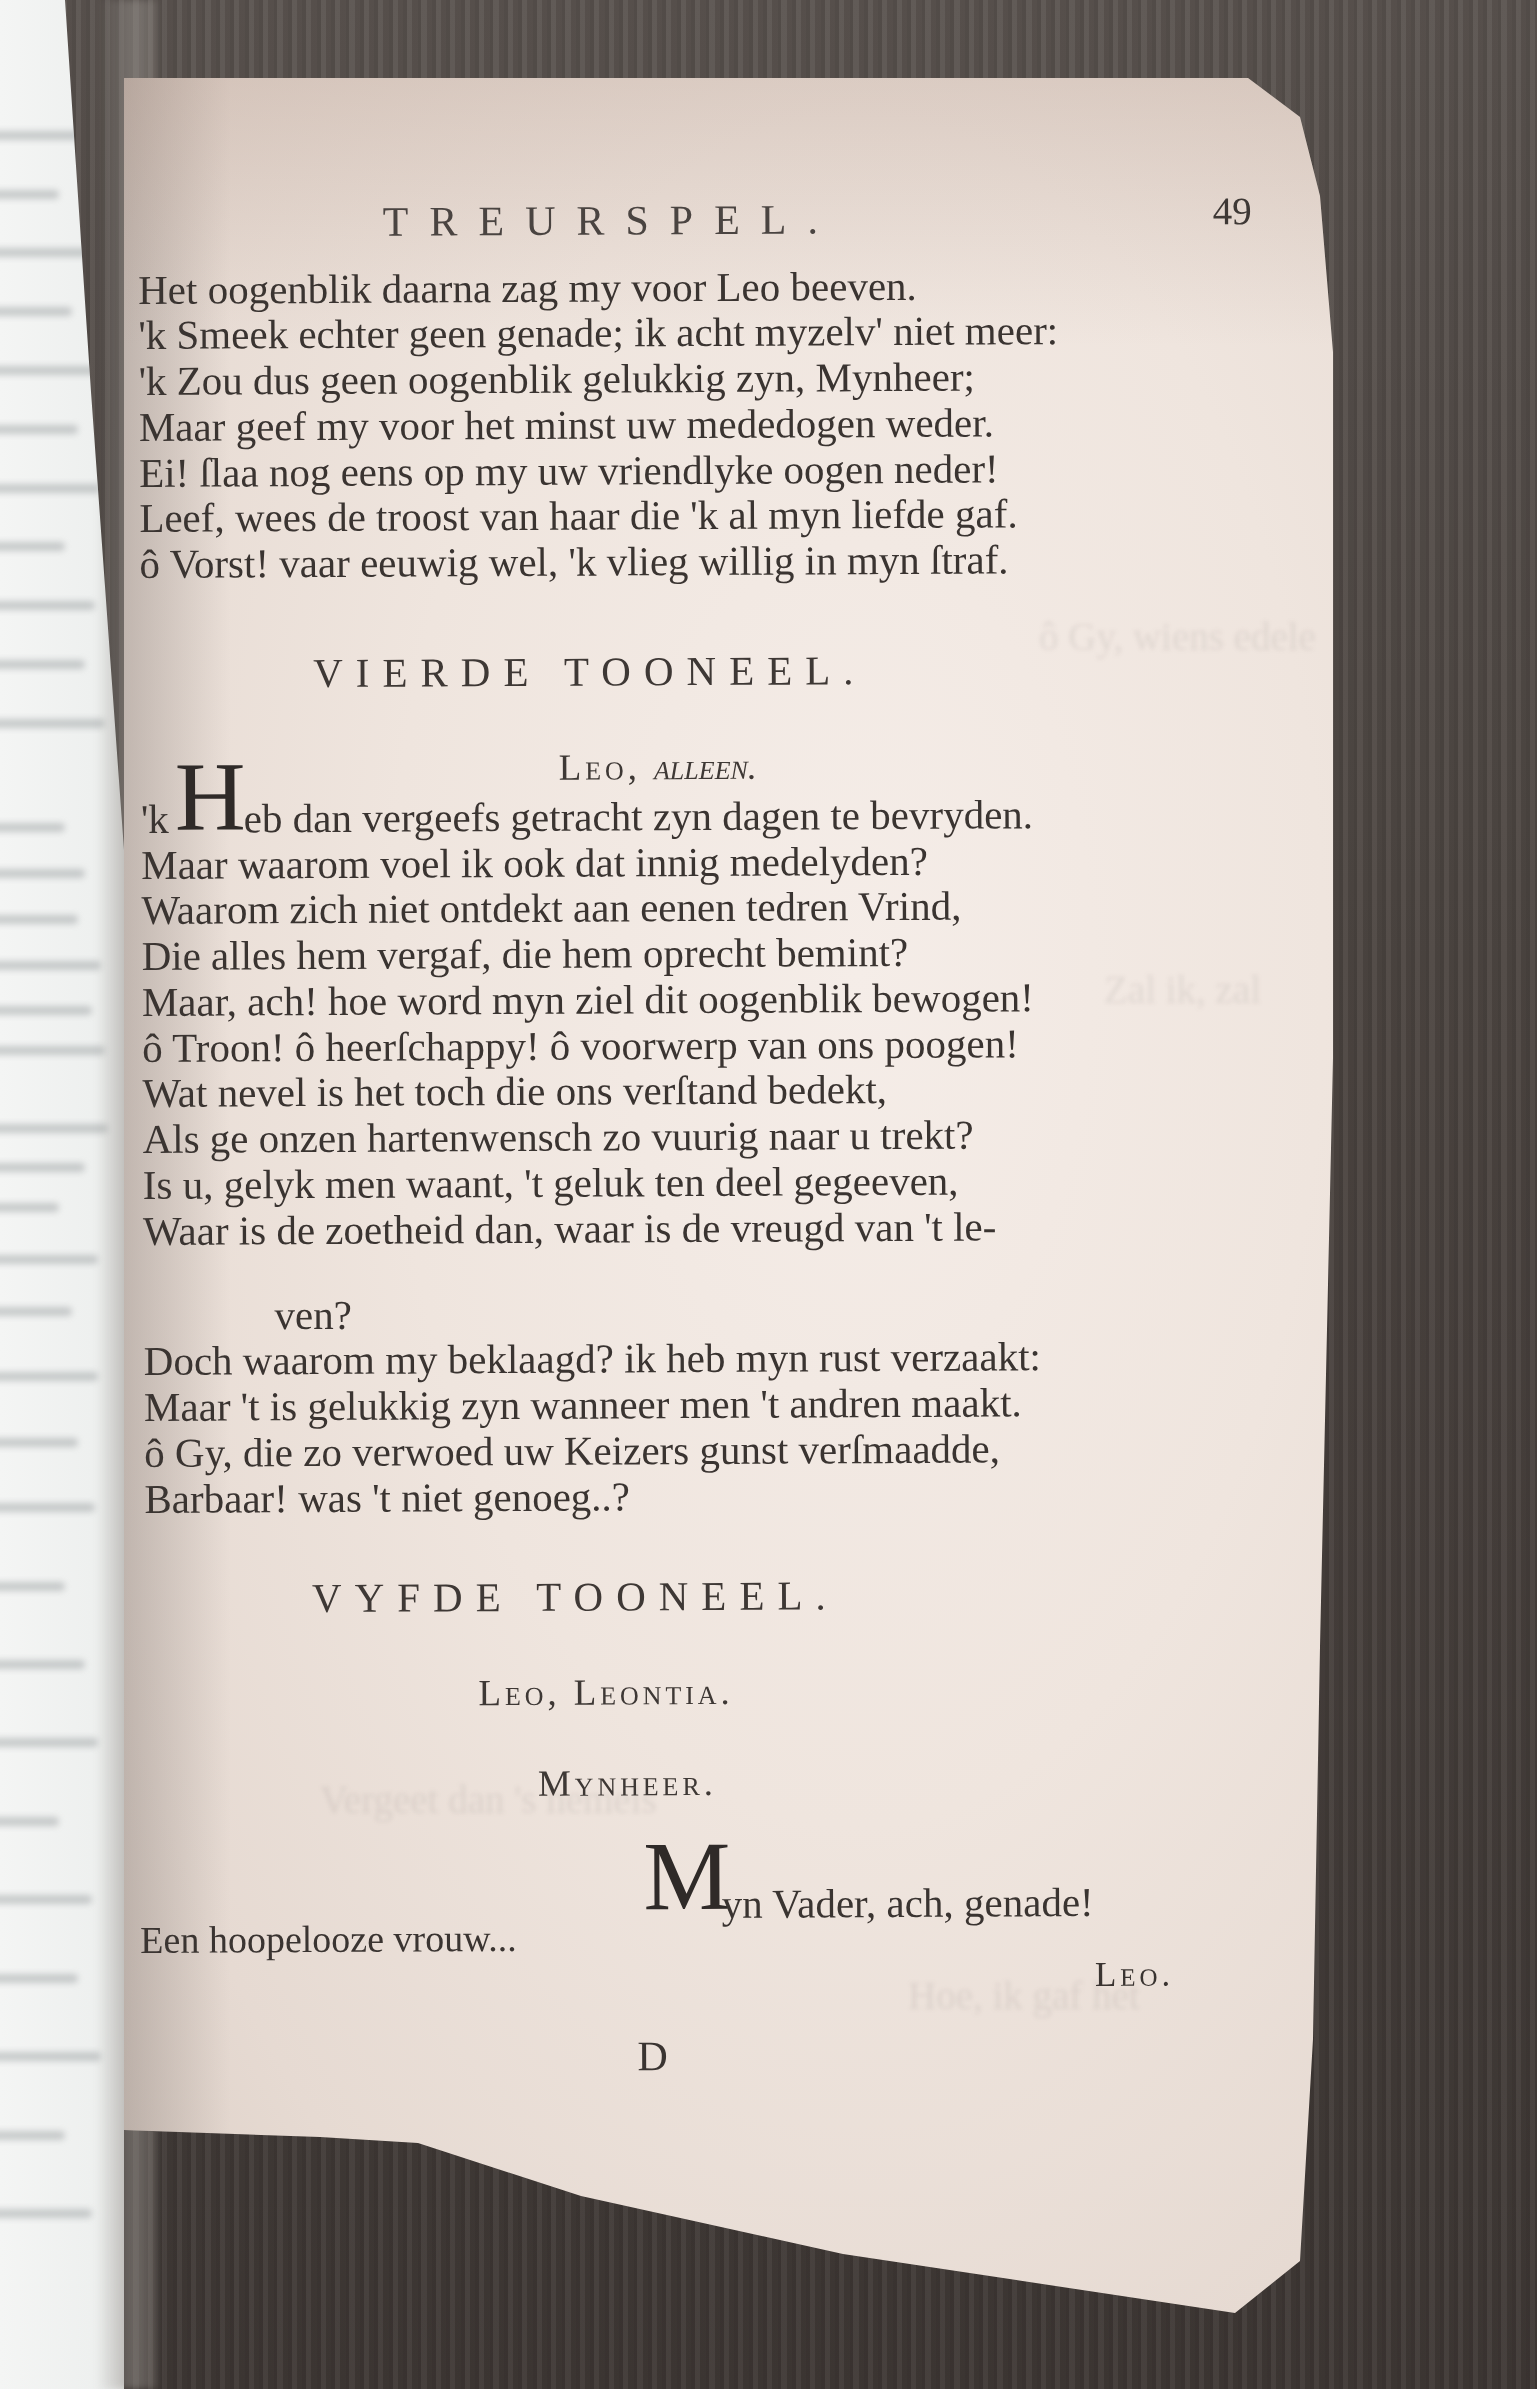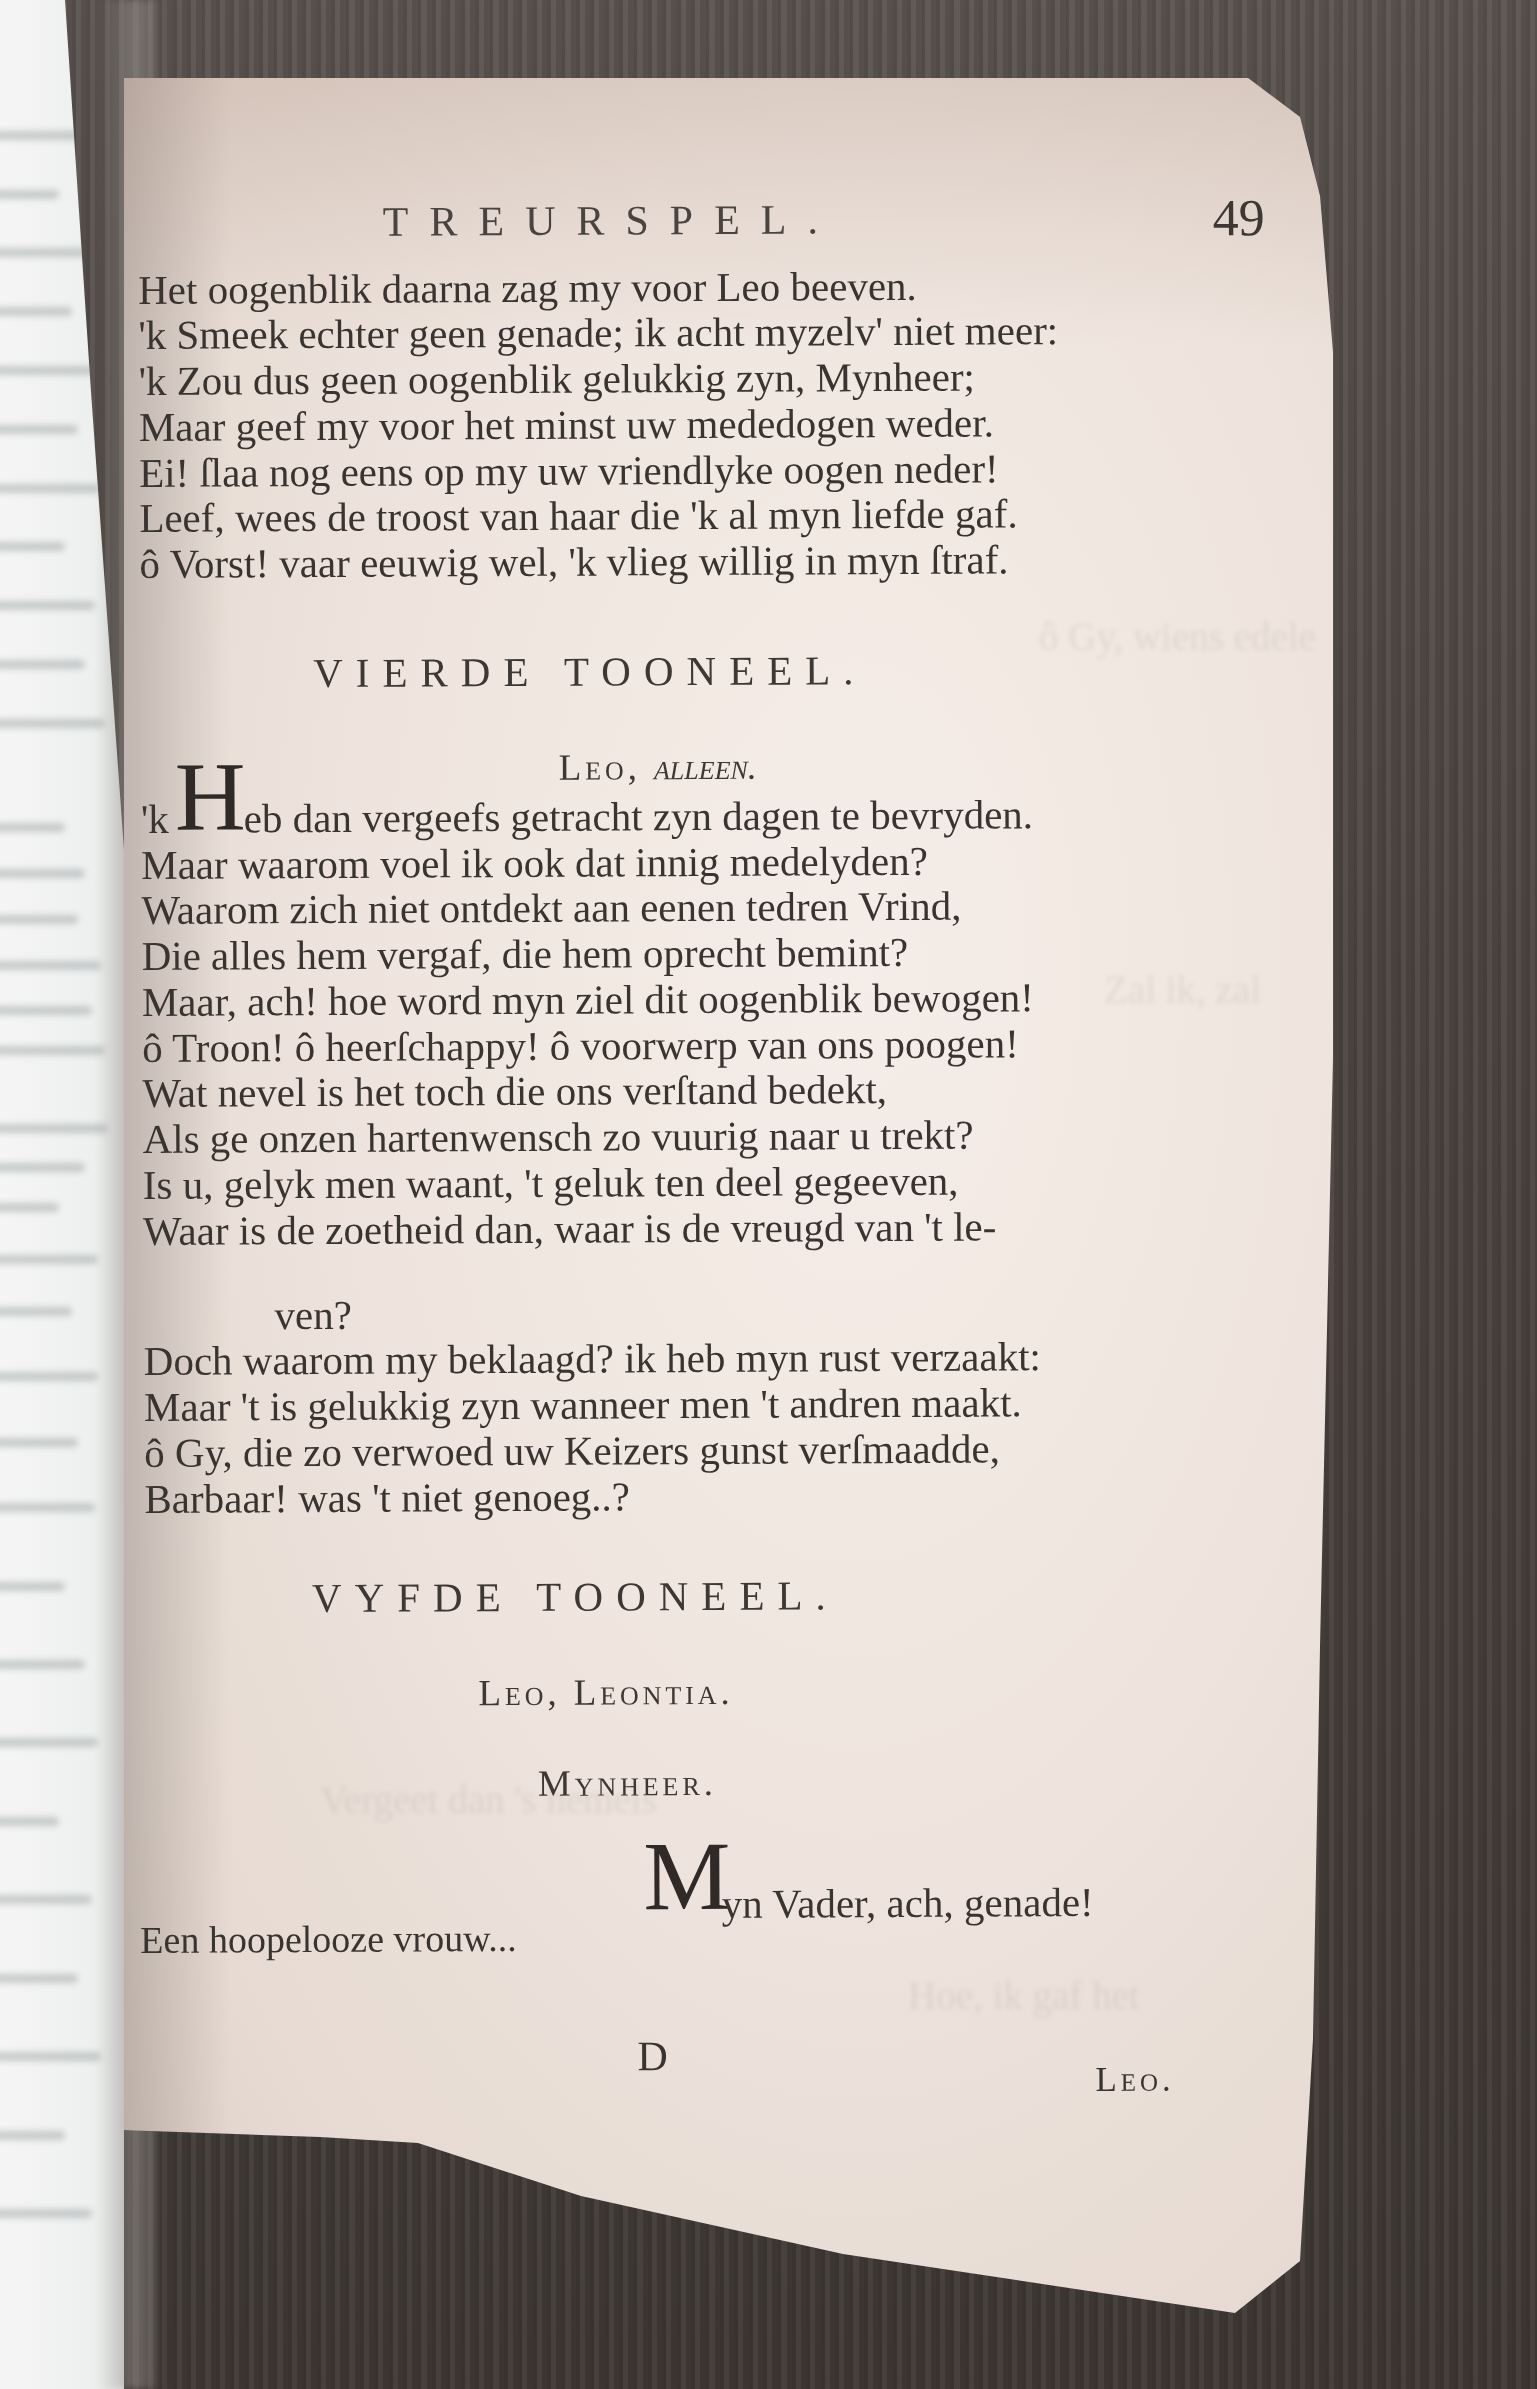--- a/index.html
+++ b/index.html
@@ -66,21 +66,21 @@
       transform-origin: 0 0;
     }
 
     .running-head {
       position: absolute; top: 121px; left: 258px;
       font-size: 42px; letter-spacing: 21px; font-weight: normal;
       color: #4a4441;
     }
     .page-number {
       position: absolute; top: 116px; left: 1088px;
-      font-size: 52px; color: #3e3835;
+      font-size: 39px; color: #3e3835;
     }
 
     .verse {
       position: absolute; font-size: 41px; line-height: 44px;
       white-space: nowrap; color: #3a3431;
     }
     .scene-title {
       position: absolute; font-size: 41px; letter-spacing: 13px;
       white-space: nowrap; color: #3e3835;
     }
@@ -185,15 +185,15 @@
 
   <div class="scene-title" style="top:1497px;left:180px;">VYFDE TOONEEL.</div>
   <div class="speaker" style="top:1595px;left:346px;">Leo, Leontia.</div>
   <div class="speaker" style="top:1686px;left:405px;">Mynheer.</div>
 
   <div class="dropcap" style="top:1752px;left:510px;">M</div>
   <div class="verse" style="top:1807px;left:588px;">yn Vader, ach, genade!</div>
   <div class="verse" style="top:1840px;left:6.5px;font-size:38px;">Een hoopelooze vrouw...</div>
 
   <div class="signature" style="top:1957px;left:503px;">D</div>
-  <div class="catchword" style="top:1987px;left:961px;">Leo.</div>
+  <div class="catchword" style="top:1882px;left:961px;">Leo.</div>
 </div>
 
 
 </body></html>

